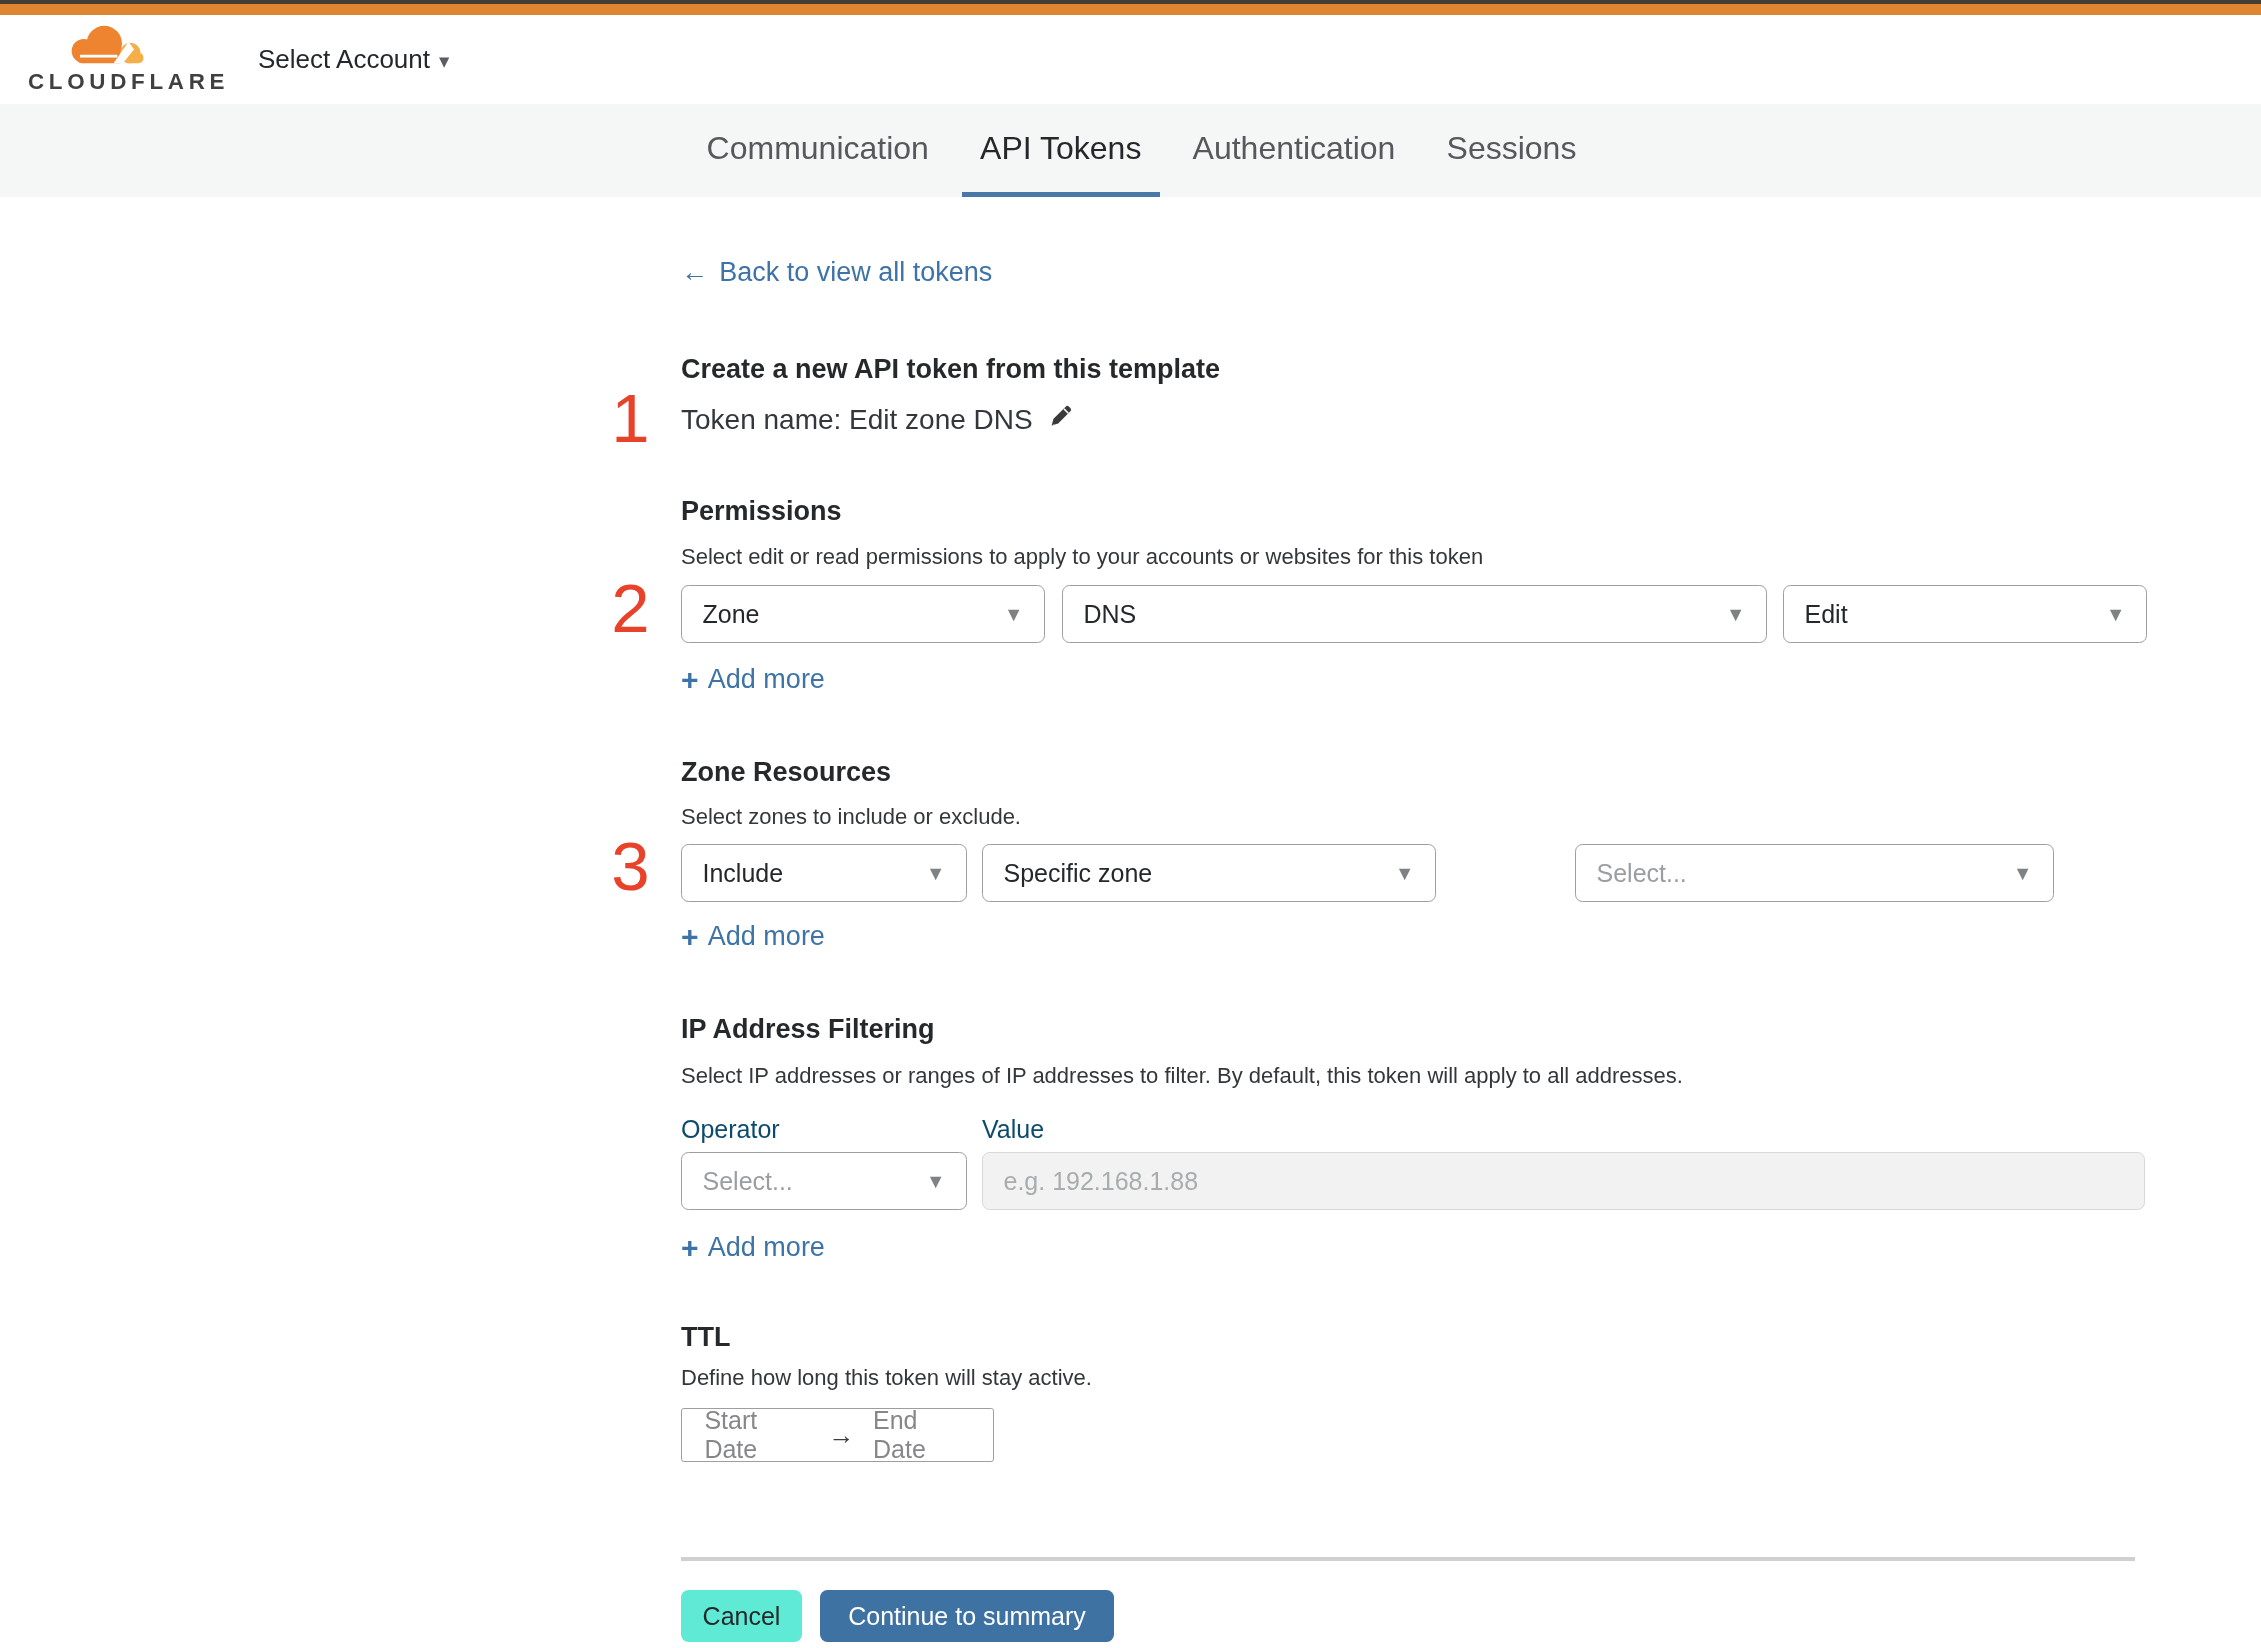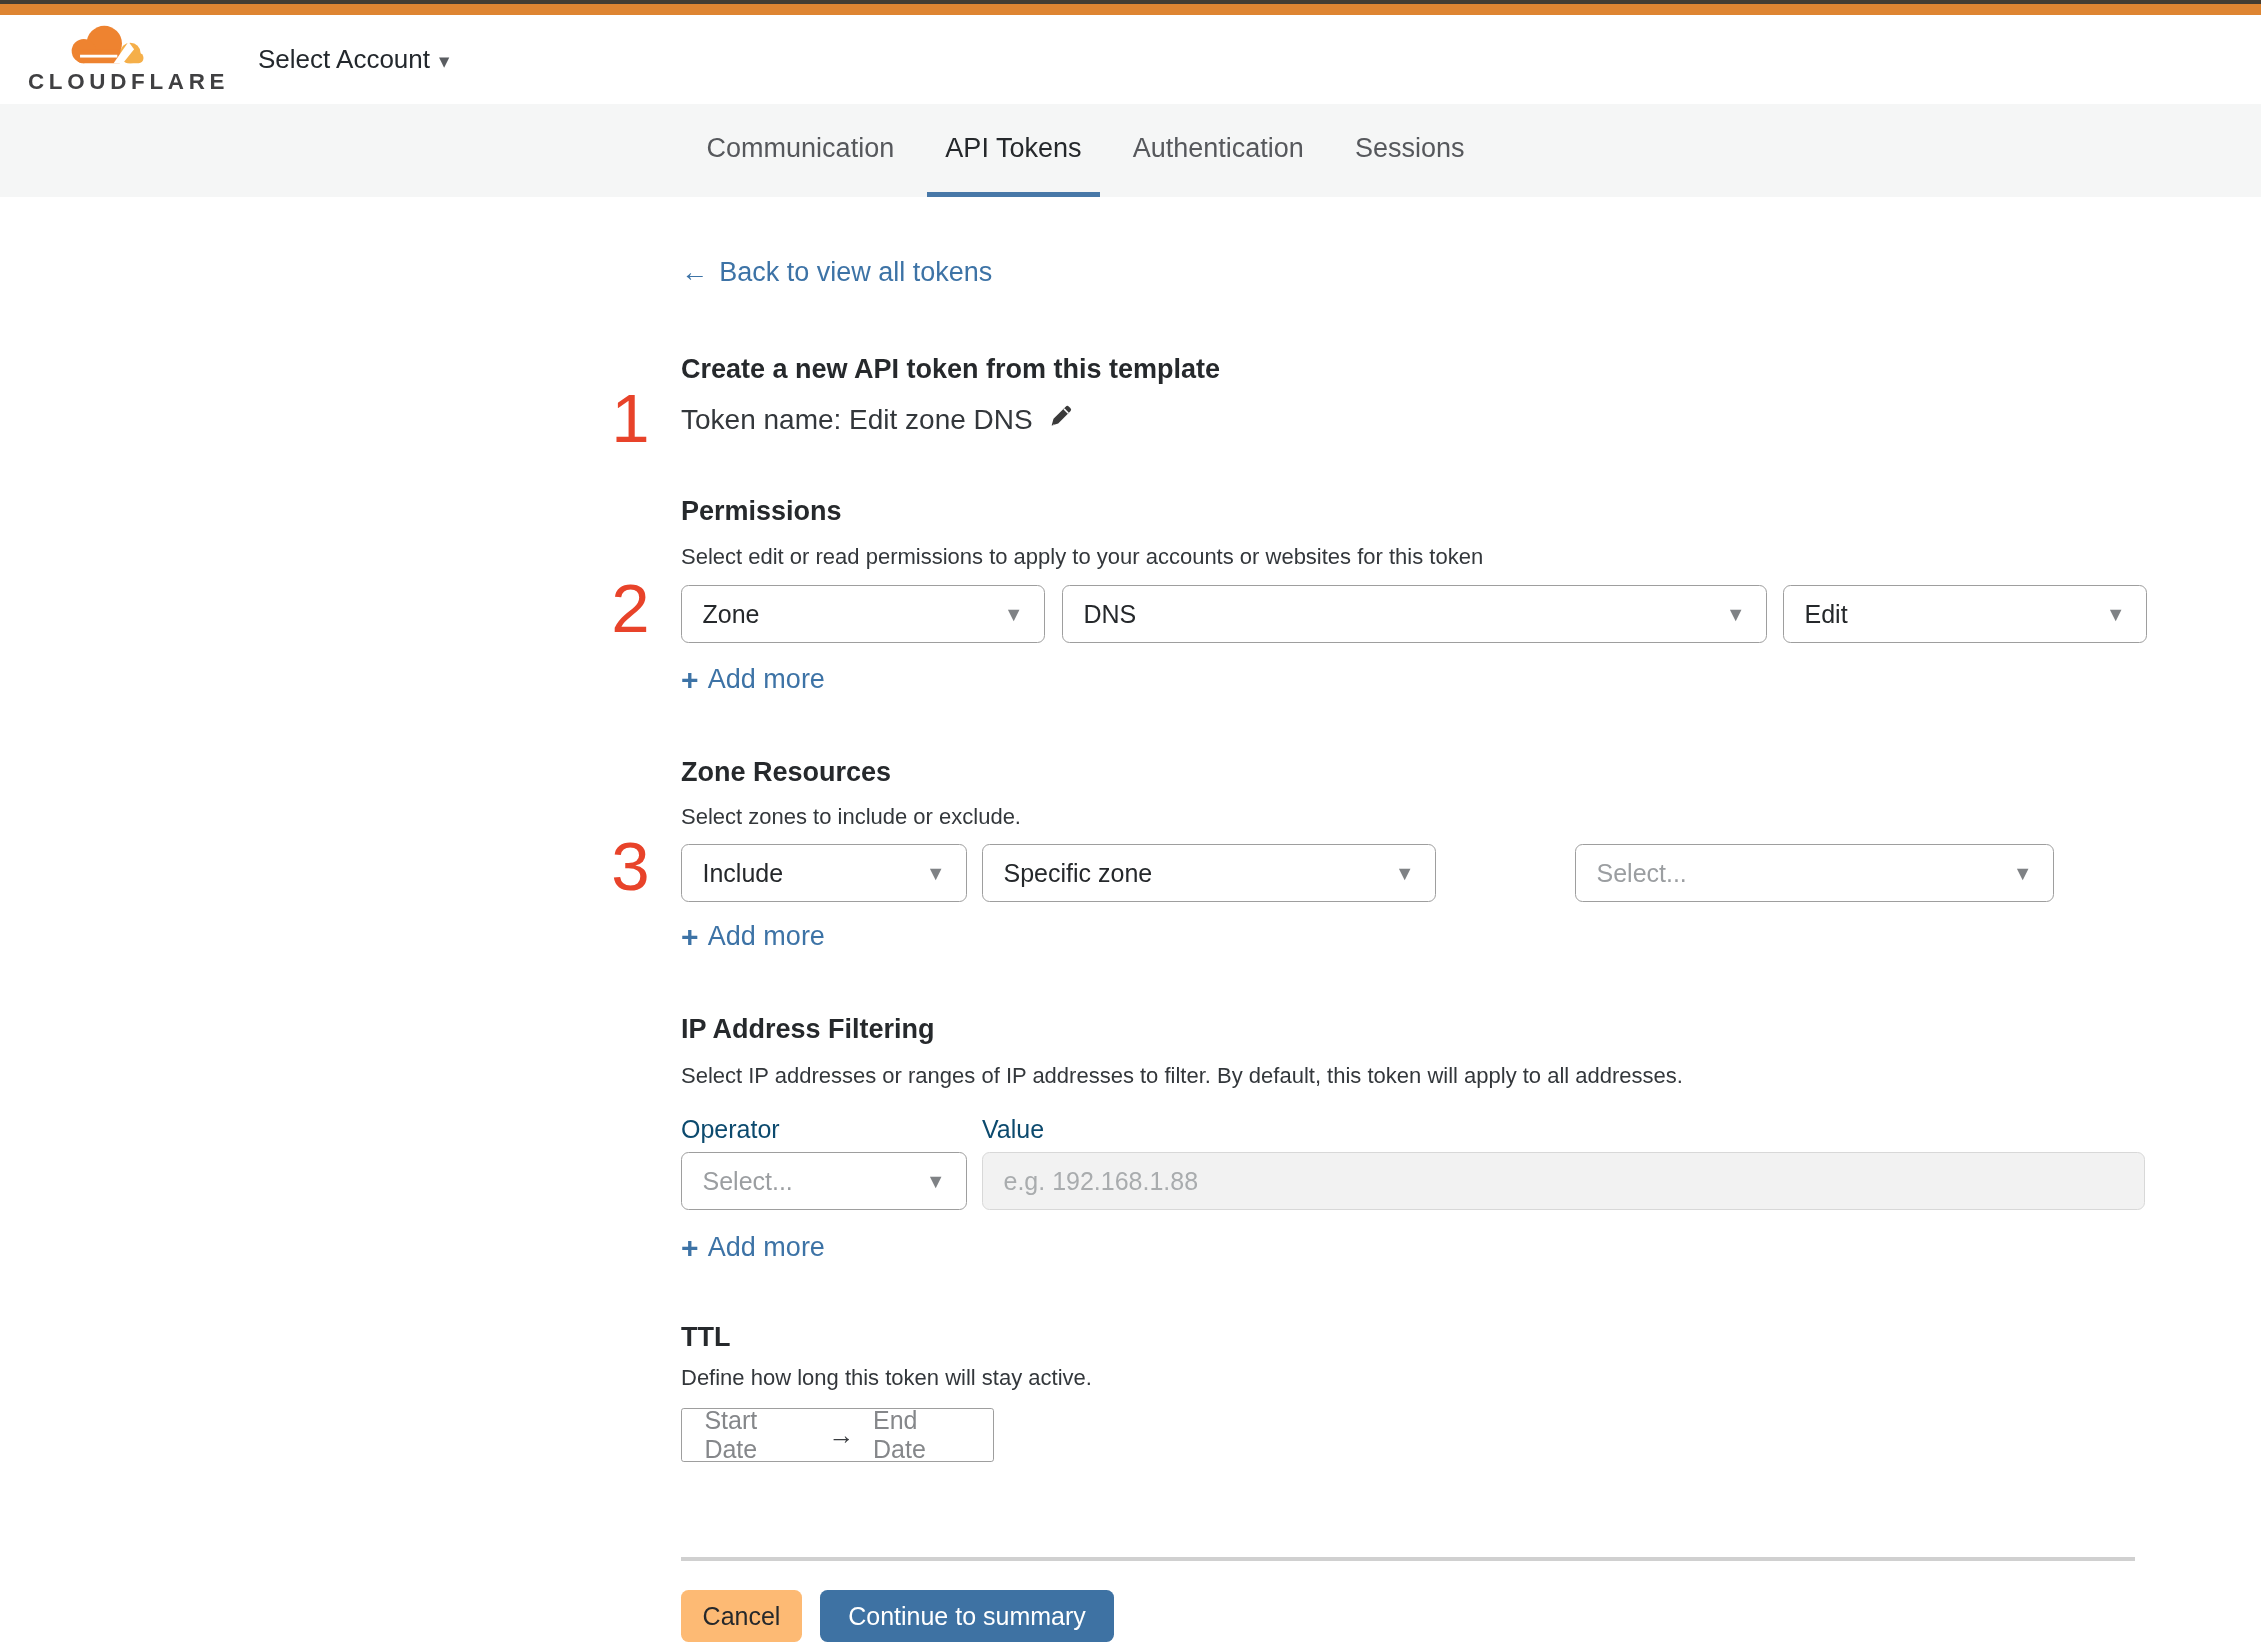--- a/index.html
+++ b/index.html
@@ -17,21 +17,21 @@
   .logo { position: absolute; left: 28px; top: 5.6px; width: 160px; text-align: center; cursor: pointer; }
   .logo svg { display: block; margin: 0 auto 1.9px 39px; }
   .logo-text { font-size: 22.4px; font-weight: 700; letter-spacing: 4.7px; color: #404042; }
   .account-select { position: absolute; left: 258px; top: 0; height: 89px; display: flex; align-items: center;
     gap: 9px; font-size: 26px; color: #23282d; cursor: pointer; }
   .account-caret { color: #5a5d61; font-size: 20.5px; padding-top: 3.7px; }
 
   
   .tabbar { position: absolute; left: 0; top: 104px; width: 100%; height: 93px; background: #f5f6f6;
     display: flex; align-items: stretch; padding-left: 688px; }
-  .tab { display: flex; align-items: center; padding: 0 18.6px; margin-right: 14px; font-size: 27px;
+  .tab { display: flex; align-items: center; padding: 0 18.6px; margin-right: 14px; font-size: 32px;
     color: #56585c; cursor: pointer; border-bottom: 5.6px solid transparent; }
   .tab.active { color: #25282b; font-weight: 500; border-bottom-color: #4878a8; }
 
   
   .abs { position: absolute; }
   .back-link { left: 681px; top: 257px; display: flex; align-items: center; gap: 11.2px;
     color: #3d73a6; font-size: 27px; cursor: pointer; }
   .step-num { width: 75px; text-align: center; font-size: 69px; line-height: 1; font-weight: 400;
     color: #e8432a; left: 593px; }
 
@@ -60,21 +60,21 @@
     border: 1.9px solid #9e9e9e; border-radius: 2.8px; display: flex; align-items: center;
     padding: 0 22.4px; gap: 18.6px; font-size: 25px; cursor: pointer; }
   .ttl-date { color: #85878a; }
   .ttl-arrow { color: #3a3d40; font-size: 26px; }
 
   .divider { position: absolute; left: 681px; top: 1557px; width: 1454px; height: 3.7px; background: #d0d0d0; }
 
   .btn { position: absolute; top: 1590px; height: 52px; border: none; border-radius: 7.5px;
     font-size: 25px; font-family: "Liberation Sans", sans-serif; cursor: pointer;
     display: flex; align-items: center; justify-content: center; }
-  .btn-cancel { left: 681px; width: 121px; background: #fdba74; color: #25282b; }
+  .btn-cancel { left: 681px; width: 121px; background: #5eead4; color: #25282b; }
   .btn-continue { left: 820px; width: 294px; background: #3e72a3; color: #ffffff; }
 </style>
 </head>
 <body>
 
 <div id="app">
 
   <div class="topbar-dark"></div>
   <div class="topbar-orange"></div>
 

